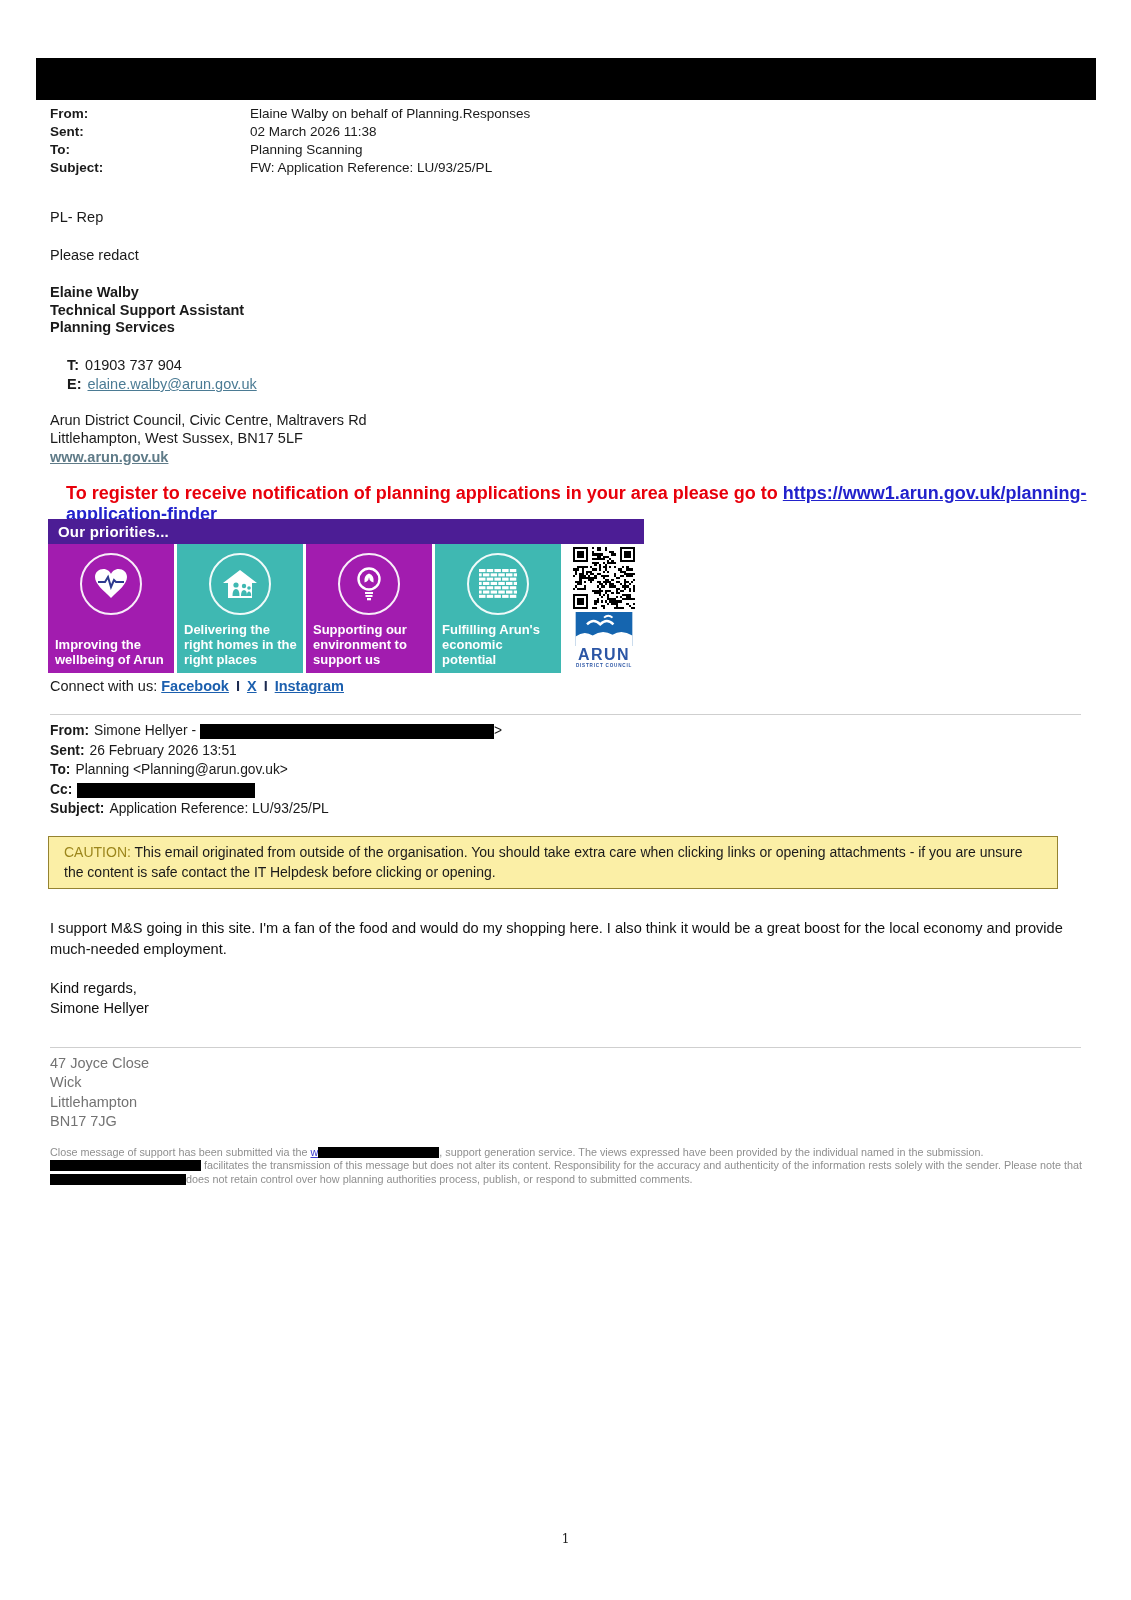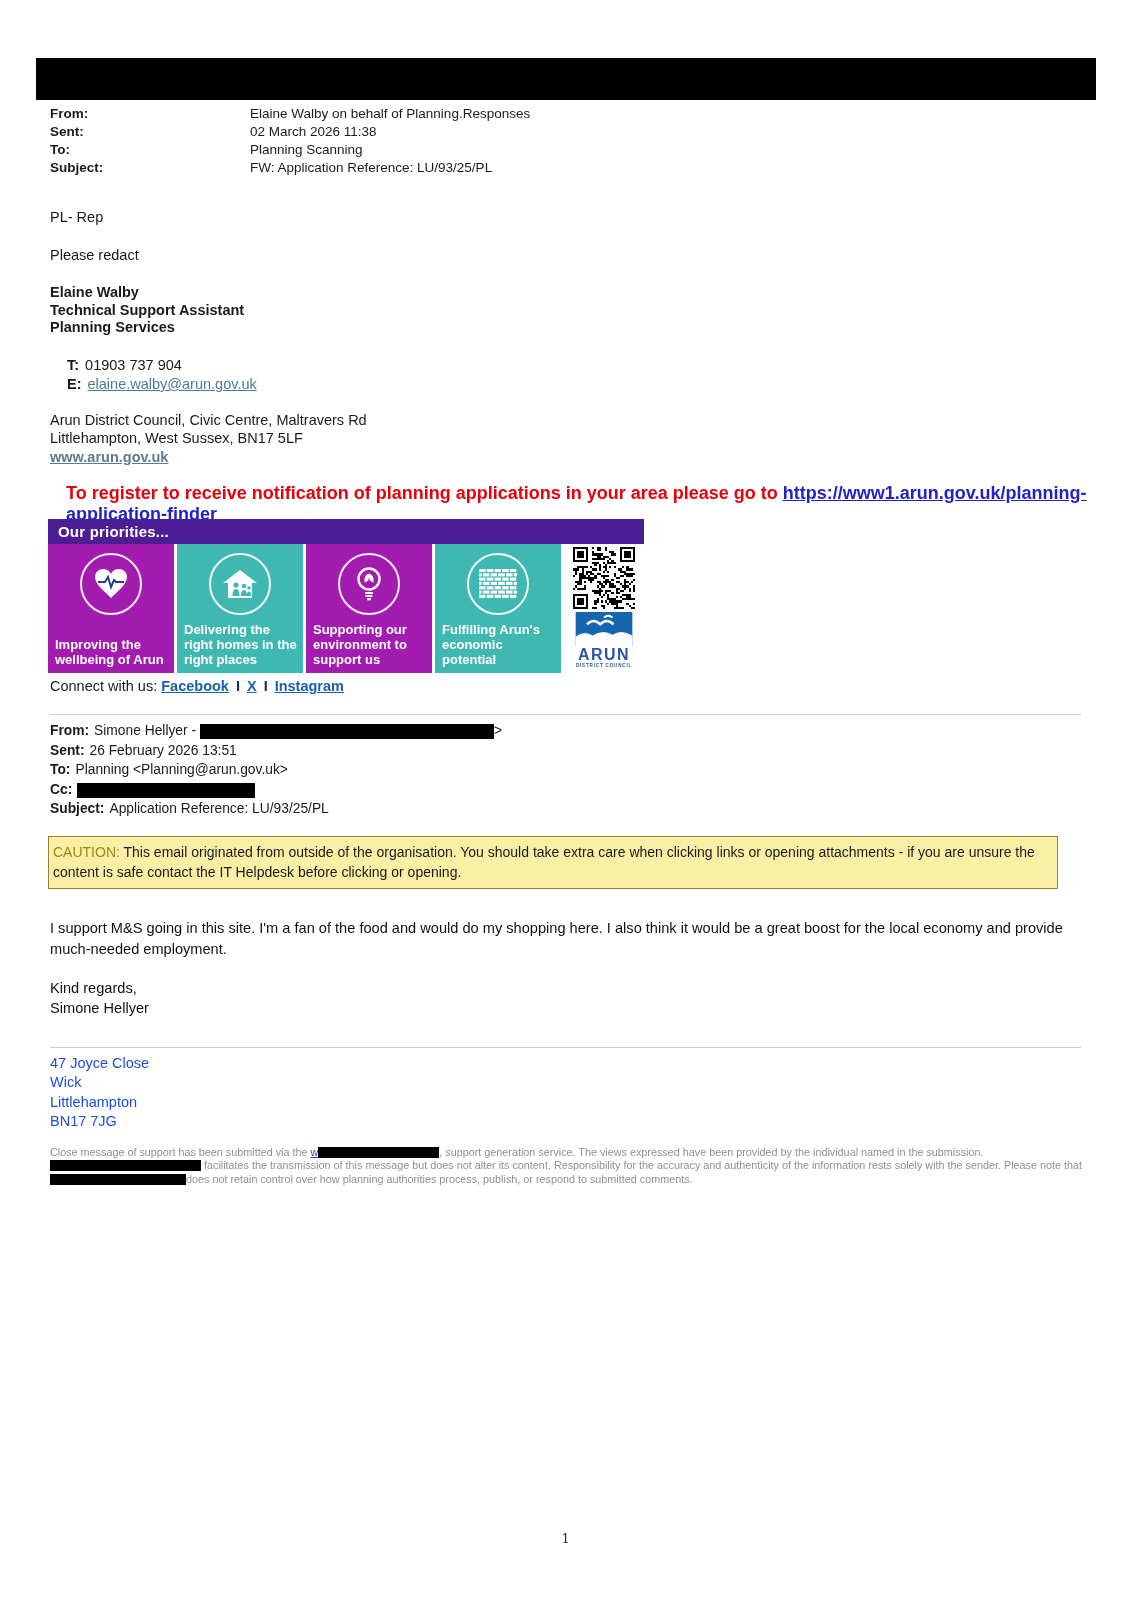--- a/index.html
+++ b/index.html
@@ -49,26 +49,26 @@
   .hr1 { left:50px; top:714px; width:1031px; }
   .hr2 { left:50px; top:1047px; width:1031px; }
 
   
   .header2 { left:50px; top:721px; width:1020px; font-size:13.8px; line-height:19.6px; color:#1a1a1a; }
   .header2 b { margin-right:5px; }
   .bar-from { width:294px; height:15px; }
   .bar-cc { width:178px; height:15px; }
 
   .caution { left:48px; top:836px; width:1010px; background:#fbefa6; border:1px solid #958331;
-             padding:5px 4px; font-size:14px; line-height:1.45; color:#1a1a1a; }
+             padding:5px 15px; font-size:14px; line-height:1.45; color:#1a1a1a; }
   .caution .clabel { color:#9c861c; }
 
   .para2 { left:50px; top:918px; width:1033px; font-size:14.6px; line-height:21px; color:#111; }
   .closing { left:50px; top:978px; font-size:14.6px; line-height:20px; color:#111; }
-  .address { left:50px; top:1054px; font-size:14.5px; line-height:19.3px; color:#1d4ed8; }
+  .address { left:50px; top:1054px; font-size:14.5px; line-height:19.3px; color:#737373; }
 
   .disclaimer { left:50px; top:1146px; width:1033px; font-size:10.8px; line-height:13.4px; color:#8f8f8f; }
   .disclaimer .wlink { color:#3b3bd0; text-decoration:underline; }
   .disclaimer .redact { height:11px; vertical-align:text-bottom; }
   .d1 { width:121px; } .d2 { width:151px; } .d3 { width:136px; }
 
   .pagenum { left:0; top:1532px; width:100%; text-align:center; font-family:"DejaVu Serif", serif; font-size:12px; color:#222; }
 
   svg { display:block; }
 </style>

